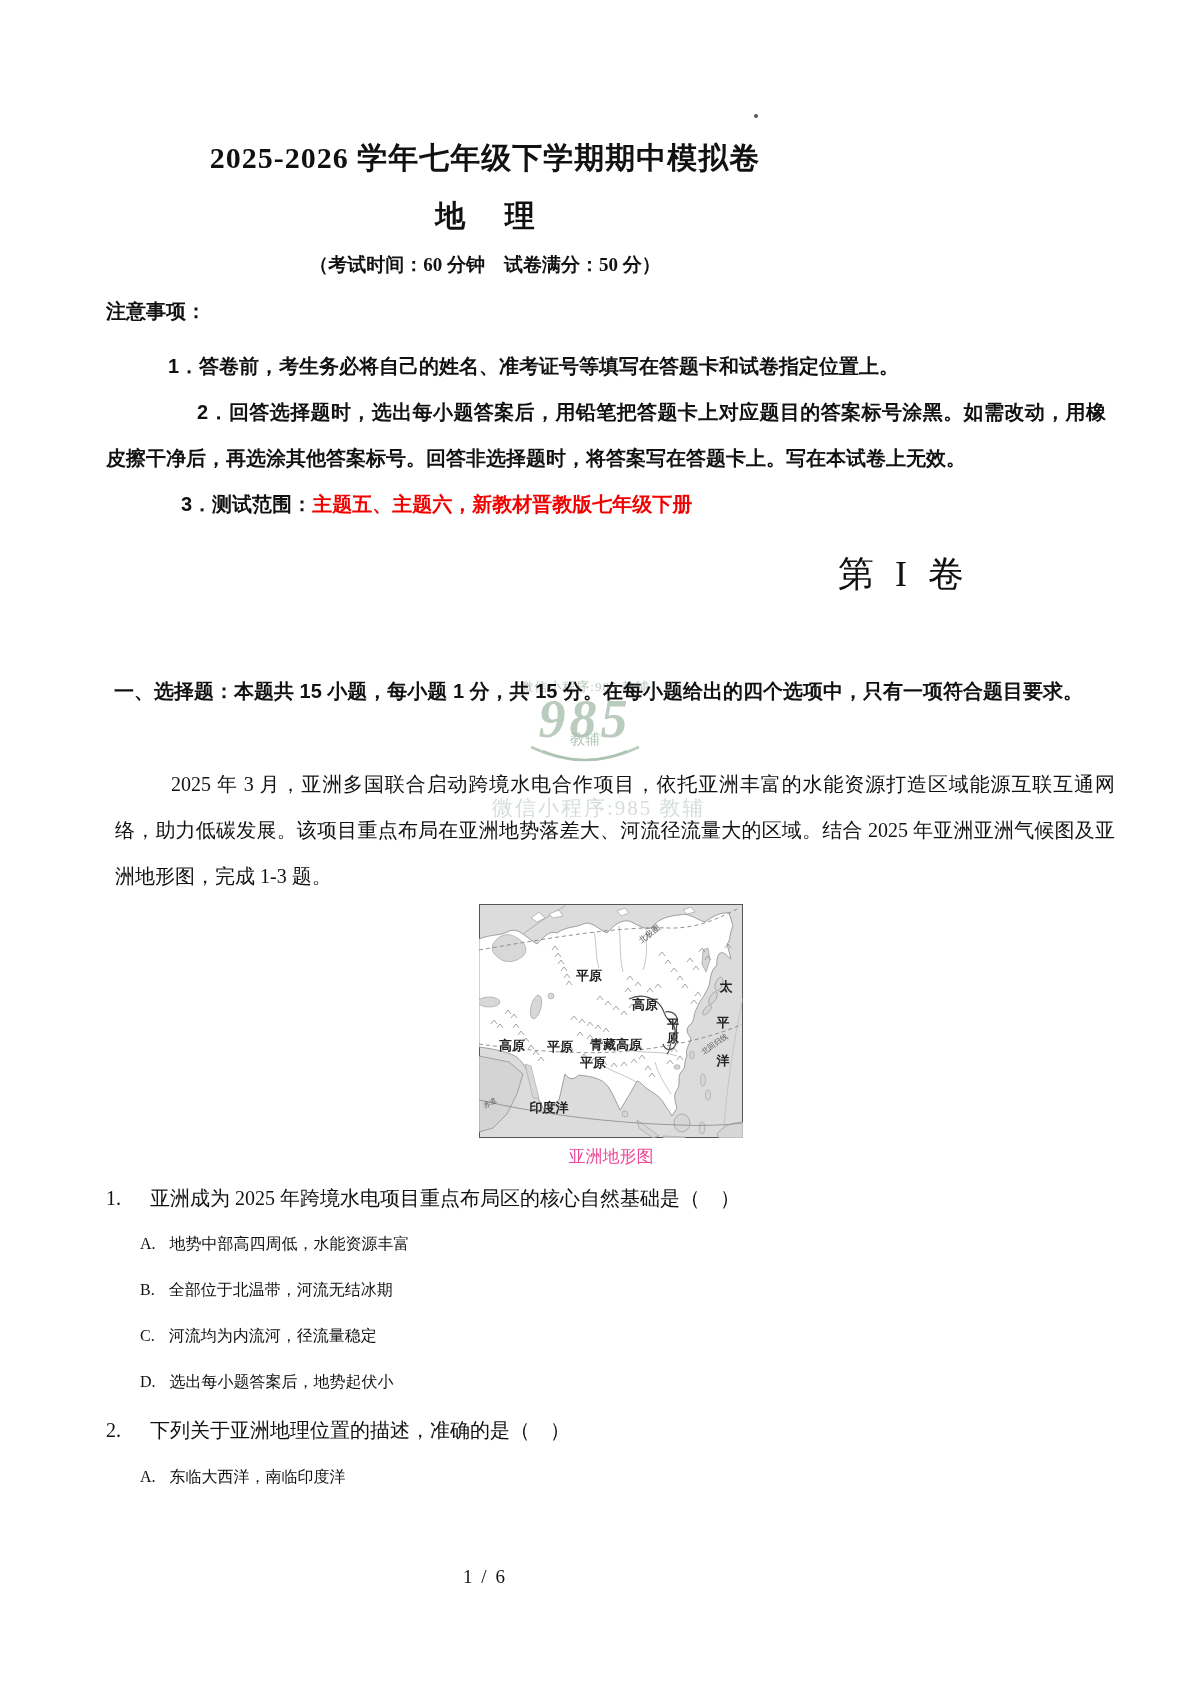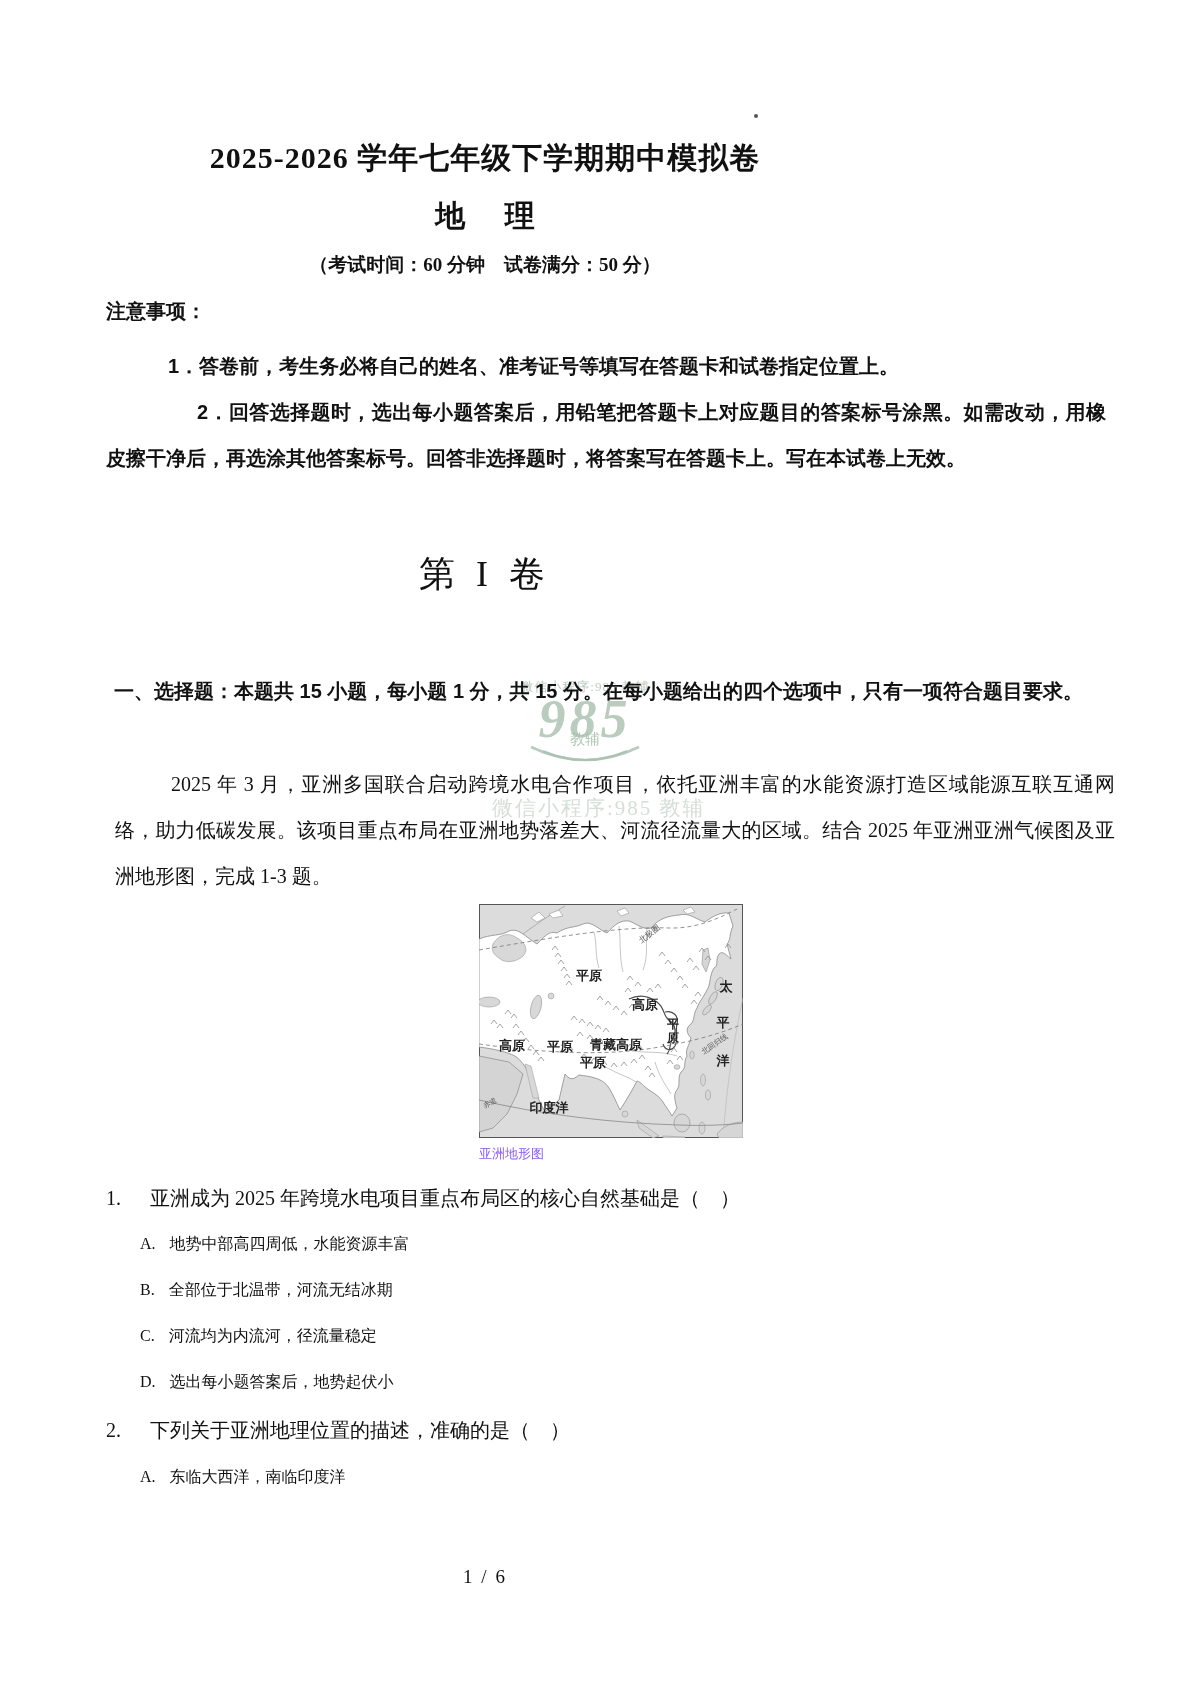--- a/index.html
+++ b/index.html
@@ -21,26 +21,26 @@
   .doc-examinfo{top:252px;font-size:19px;font-weight:600;}
 
   .content{left:106px;width:1000px;}
   .notice-heading{top:298px;font-size:20px;font-weight:bold;}
   .notice-p{margin:0;font-size:20px;line-height:46px;text-align:justify;font-weight:600;}
   .notice-1{top:343px;text-indent:62px;}
   .notice-2{top:389px;text-indent:91px;}
   .notice-3{top:481px;padding-left:75px;}
   .red{color:#f20000;font-weight:bold;}
 
-  .volume-title{top:550px;font-size:36px;letter-spacing:6px;}
+  .volume-title{top:550px;font-size:36px;letter-spacing:6px;text-align:right;}
   .sec-instructions{top:660px;margin:8px;font-size:20px;font-weight:bold;line-height:46px;text-align:justify;}
   .passage{top:752px;margin:9px;font-size:20px;line-height:46px;text-align:justify;text-indent:56px;}
 
   .map-wrap{left:479px;top:904px;width:264px;height:234px;}
-  .map-caption{left:479px;top:1145px;width:264px;font-size:13px;color:#8b5cf6;}
+  .map-caption{left:479px;top:1145px;width:264px;text-align:center;font-size:17px;color:#ec4899;}
 
   .q-stem{margin:0;font-size:20px;line-height:46px;}
   .q1-stem{top:1175px;}
   .q1-options{top:1221px;}
   .q2-stem{top:1407px;}
   .q2-options{top:1454px;}
   .q-num{display:inline-block;width:44px;}
   .option{font-size:16px;line-height:46px;padding-left:34px;}
   .opt-letter{display:inline-block;margin-right:14px;}
 
@@ -78,20 +78,21 @@
 
   <span class="abs stray-mark"></span>
 
   <div class="abs center doc-title textlayer">2025-2026 学年七年级下学期期中模拟卷</div>
   <div class="abs center doc-subject textlayer">地 理</div>
   <div class="abs center doc-examinfo textlayer">（考试时间：60 分钟　试卷满分：50 分）</div>
 
   <div class="abs content notice-heading sans textlayer">注意事项：</div>
   <p class="abs content notice-p notice-1 sans textlayer">1．答卷前，考生务必将自己的姓名、准考证号等填写在答题卡和试卷指定位置上。</p>
   <p class="abs content notice-p notice-2 sans textlayer">2．回答选择题时，选出每小题答案后，用铅笔把答题卡上对应题目的答案标号涂黑。如需改动，用橡皮擦干净后，再选涂其他答案标号。回答非选择题时，将答案写在答题卡上。写在本试卷上无效。</p>
+  <p class="abs content notice-p notice-3 sans textlayer"><span>3．测试范围：</span><span class="red">主题五、主题六，新教材晋教版七年级下册</span></p>
 
   <div class="abs center volume-title textlayer">第 I 卷</div>
   <p class="abs content sec-instructions sans textlayer">一、选择题：本题共 15 小题，每小题 1 分，共 15 分。在每小题给出的四个选项中，只有一项符合题目要求。</p>
   <p class="abs content passage textlayer">2025 年 3 月，亚洲多国联合启动跨境水电合作项目，依托亚洲丰富的水能资源打造区域能源互联互通网络，助力低碳发展。该项目重点布局在亚洲地势落差大、河流径流量大的区域。结合 2025 年亚洲亚洲气候图及亚洲地形图，完成 1-3 题。</p>
 
   <div class="abs map-wrap textlayer">
     <svg width="264" height="234" viewBox="0 0 264 234">
 
       <rect x="0.5" y="0.5" width="263" height="233" fill="#dcdcdc" stroke="#555" stroke-width="1"></rect>
 

